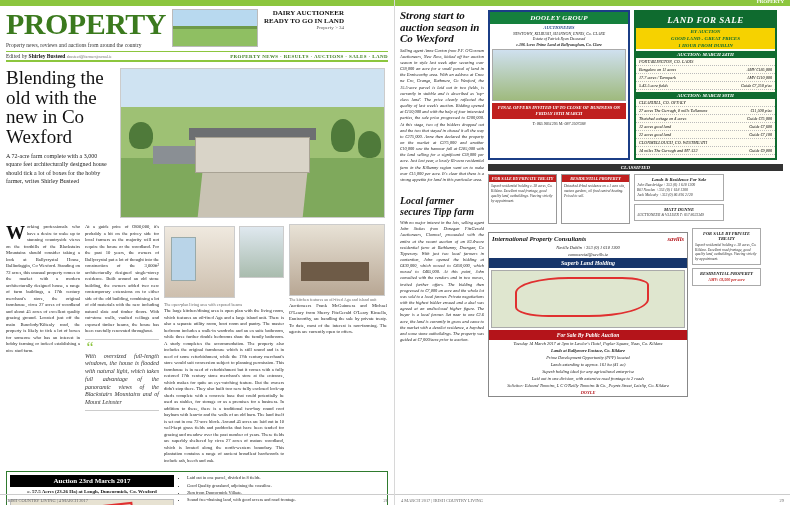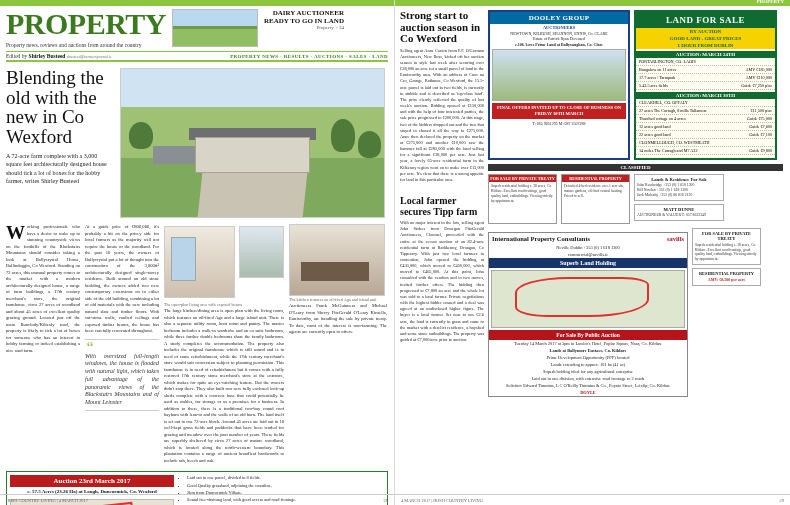--- a/index.html
+++ b/index.html
@@ -117,21 +117,21 @@
   .ph.small { width:74px; height:52px; background:linear-gradient(#dfe8ef,#a9bcae); }
 
   .field-cap { font-size:4.2px; color:#666; margin-top:1px; }
 
   
   .auction-box {
     border:1px solid #2f7b2e; margin:3px 6px 0 6px; background:#fff;
     display:flex; overflow:hidden;
   }
   .ab-left { width:170px; padding:3px; }
-  .ab-title { background:#b91c1c; color:#fff; font-size:7px; font-weight:bold; text-align:center; padding:2px 0; }
+  .ab-title { background:#000000; color:#fff; font-size:7px; font-weight:bold; text-align:center; padding:2px 0; }
   .ab-sub { font-size:5px; font-weight:bold; text-align:center; color:#111; margin-top:2px; line-height:1.25; }
   .ab-map {
     width:100%; height:48px; margin-top:3px; border:1px solid #bbb;
     background:#e7e2d2; position:relative; overflow:hidden;
   }
   .ab-map .plot {
     position:absolute; left:14%; top:16%; width:62%; height:62%;
     border:2px solid #e03030; background:rgba(224,48,48,0.12);
     transform:rotate(-6deg);
   }
@@ -143,36 +143,36 @@
     position:absolute; bottom:0; left:0; right:0; height:11px;
     border-top:1px solid #ccc; font-size:4.4px; color:#666;
     display:flex; align-items:center; justify-content:space-between; padding:0 6px;
   }
 
   
   .right-top { height:6px; background:#8cc63e; position:relative; }
   .right-top .lbl {
     position:absolute; right:6px; top:-1px; font-size:5px; font-weight:bold; color:#fff;
   }
-  .right-body { display:flex; gap:4px; padding:4px 5px 0 5px; }
+  .right-body { display:flex; gap:4px; padding:4px 5px 0 5px;font-style:italic; }
   .rcol-text { width:84px; }
   .rcol-ads { width:295px; }
 
   .r-head { font-size:11px; font-weight:bold; line-height:1.05; color:#111; }
   .r-body { font-size:4.4px; line-height:1.4; color:#222; text-align:justify; margin-top:3px; }
   .r-sub { font-size:10px; font-weight:bold; color:#111; margin-top:12px; line-height:1.1; }
 
   .ads-row { display:flex; gap:4px; }
   .ad {
     border:1px solid #999; background:#fff; overflow:hidden; position:relative;
   }
   .ad-small { font-size:4px; line-height:1.35; text-align:center; color:#222; padding:0 2px; }
 
   .dooley { width:142px; height:150px; border:2px solid #1b3e86; }
-  .dooley .bar { background:#0369a1; color:#fff; font-size:7px; font-weight:bold; text-align:center; padding:2px; letter-spacing:0.3px; }
+  .dooley .bar { background:#15803d; color:#fff; font-size:7px; font-weight:bold; text-align:center; padding:2px; letter-spacing:0.3px; }
   .dooley .sub { font-size:4.4px; text-align:center; color:#1b3e86; font-weight:bold; padding:1px 0; }
   .dooley .photo { height:52px; margin:2px; border:1px solid #aaa; background:linear-gradient(#cfe0ef,#9fba7e); }
   .dooley .redbar { background:#c0201f; color:#fff; font-size:4.6px; font-weight:bold; text-align:center; padding:2px; margin:2px; line-height:1.3; }
 
   .landsale { width:143px; height:150px; border:2px solid #0f6b2f; background:#fffdf0; }
   .landsale .grn { background:#0f6b2f; color:#fff; font-size:9px; font-weight:bold; text-align:center; padding:3px 0; letter-spacing:0.5px; }
   .landsale .yel { background:#f6d200; color:#0f6b2f; font-size:5px; font-weight:bold; text-align:center; padding:1px 0; }
   .landsale .row { font-size:4.2px; padding:1px 3px; border-bottom:1px dotted #bbb; display:flex; justify-content:space-between; }
   .landsale .hd { background:#0f6b2f; color:#fff; font-size:5px; font-weight:bold; text-align:center; padding:1px 0; margin-top:2px; }
 

